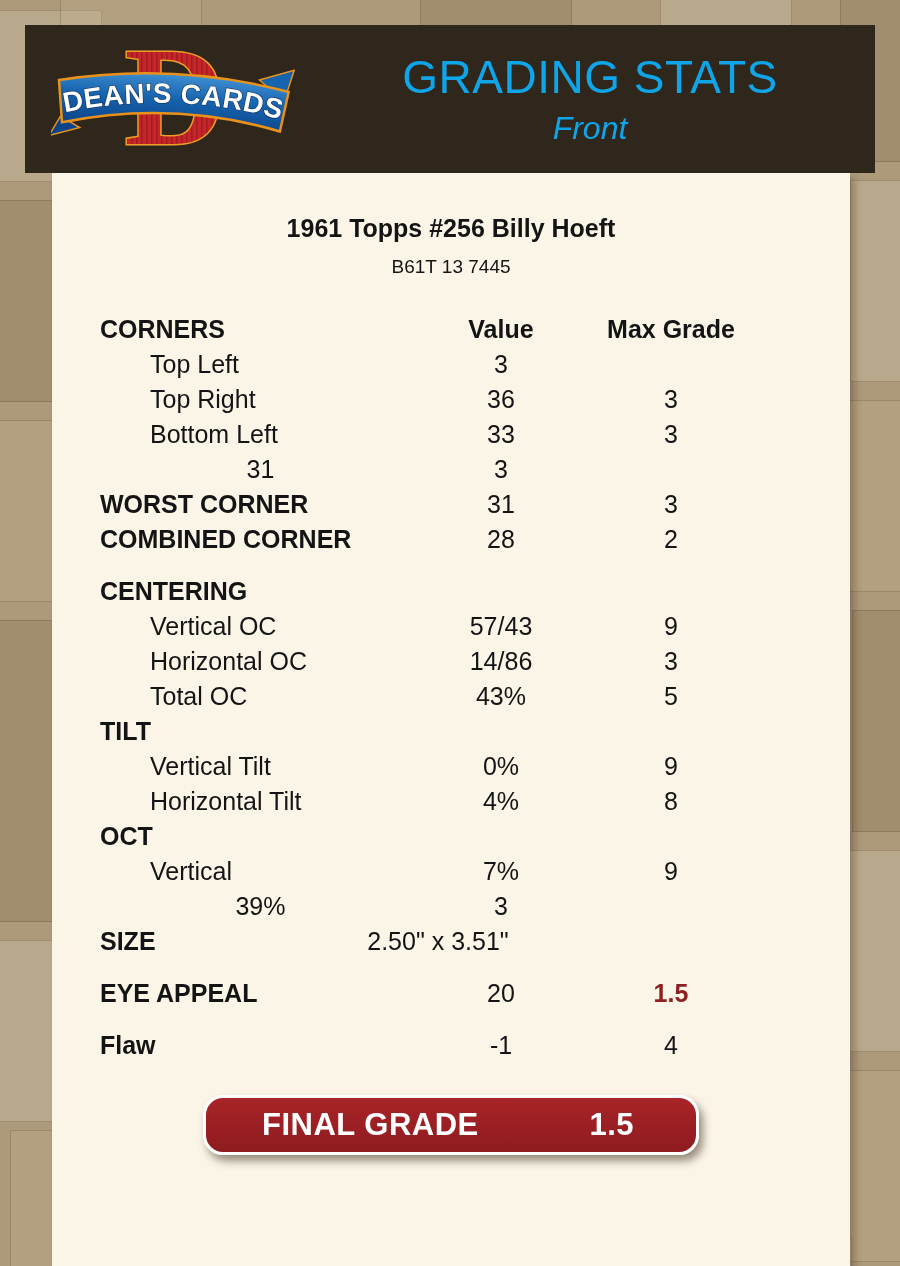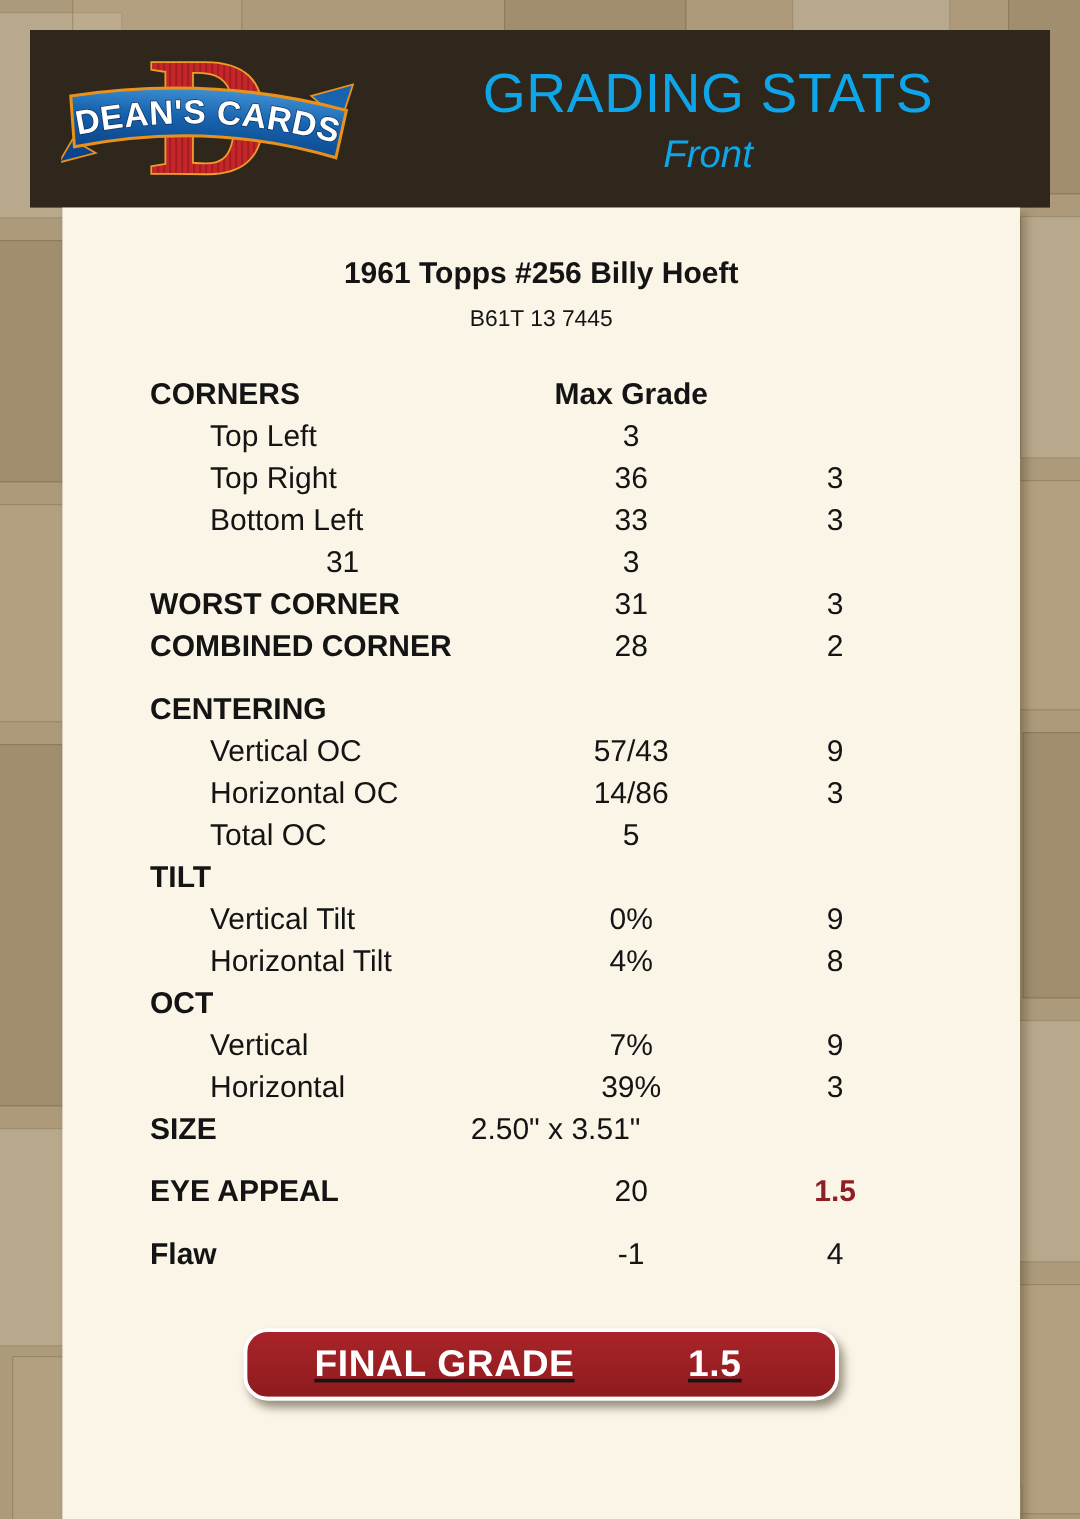--- a/index.html
+++ b/index.html
@@ -33,39 +33,39 @@
   .panel{
     position:absolute;left:52px;top:173px;width:798px;height:1233px;
     background:#FBF5E8;
     box-shadow:5px 5px 7px rgba(70,55,30,.35);
     color:#141414;
   }
   .card-title{margin-top:40px;text-align:center;font-size:25px;font-weight:bold;line-height:31px;}
   .card-code{margin-top:7px;text-align:center;font-size:19px;line-height:31px;}
 
   
-  .stats-table{margin-top:30px;padding-left:73px;}
+  .stats-table{margin-top:30px;padding-left:48px;}
   .trow{display:grid;grid-template-columns:321px 160px 180px;height:35px;align-items:center;font-size:25px;}
   .cell{line-height:35px;white-space:nowrap;}
   .cell.label{text-align:left;}
   .cell.indent{padding-left:50px;}
   .cell.value,.cell.max{text-align:center;}
   .bold{font-weight:bold;}
   .max-red{color:#8E2023;font-weight:bold;}
   .value-shift{transform:translateX(-63px);}
   .spacer{height:17px;}
 
   
   .grade-btn{
-    width:496px;height:60px;margin:44px auto 0;box-sizing:border-box;
+    width:496px;height:60px;margin:32px auto 0;box-sizing:border-box;
     background:linear-gradient(#A82428,#8E1B1F);
     border:3px solid #ffffff;border-radius:20px;
     box-shadow:4px 6px 8px rgba(95,85,65,.65);
     display:flex;align-items:center;justify-content:space-between;
-    padding:0 78px 0 56px;cursor:pointer;text-decoration:underline;
+    padding:0 62px 0 56px;cursor:pointer;
   }
   .grade-btn span{color:#ffffff;font-size:31px;font-weight:bold;letter-spacing:.5px;}
 </style>
 </head>
 <body>
 
 <div class="stage">
 
   <div>
     <div class="bg-card bg-light" style="left:-20px;top:10px;width:120px;height:170px;"></div>
@@ -130,20 +130,21 @@
     </div>
   </div>
 
   <div class="panel">
     <div class="card-title">1961 Topps #256 Billy Hoeft</div>
     <div class="card-code">B61T 13 7445</div>
 
     <div class="stats-table">
         <div class="trow">
           <div class="cell label bold">CORNERS</div>
+          <div class="cell value bold">Value</div>
           <div class="cell max bold">Max Grade</div>
         </div>
         <div class="trow">
           <div class="cell label indent">Top Left</div>
           <div class="cell max">3</div>
         </div>
         <div class="trow">
           <div class="cell label indent">Top Right</div>
           <div class="cell value">36</div>
           <div class="cell max">3</div>
@@ -178,20 +179,21 @@
           <div class="cell value">57/43</div>
           <div class="cell max">9</div>
         </div>
         <div class="trow">
           <div class="cell label indent">Horizontal OC</div>
           <div class="cell value">14/86</div>
           <div class="cell max">3</div>
         </div>
         <div class="trow">
           <div class="cell label indent">Total OC</div>
+          <div class="cell value">43%</div>
           <div class="cell max">5</div>
         </div>
         <div class="trow">
           <div class="cell label bold">TILT</div>
           <div class="cell value"></div>
           <div class="cell max"></div>
         </div>
         <div class="trow">
           <div class="cell label indent">Vertical Tilt</div>
           <div class="cell value">0%</div>
@@ -206,21 +208,20 @@
           <div class="cell label bold">OCT</div>
           <div class="cell value"></div>
           <div class="cell max"></div>
         </div>
         <div class="trow">
           <div class="cell label indent">Vertical</div>
           <div class="cell value">7%</div>
           <div class="cell max">9</div>
         </div>
         <div class="trow">
-          <div class="cell label indent">Horizontal</div>
           <div class="cell value">39%</div>
           <div class="cell max">3</div>
         </div>
         <div class="trow">
           <div class="cell label bold">SIZE</div>
           <div class="cell value value-shift">2.50" x 3.51"</div>
           <div class="cell max"></div>
         </div>
         <div class="spacer"></div>
         <div class="trow">

